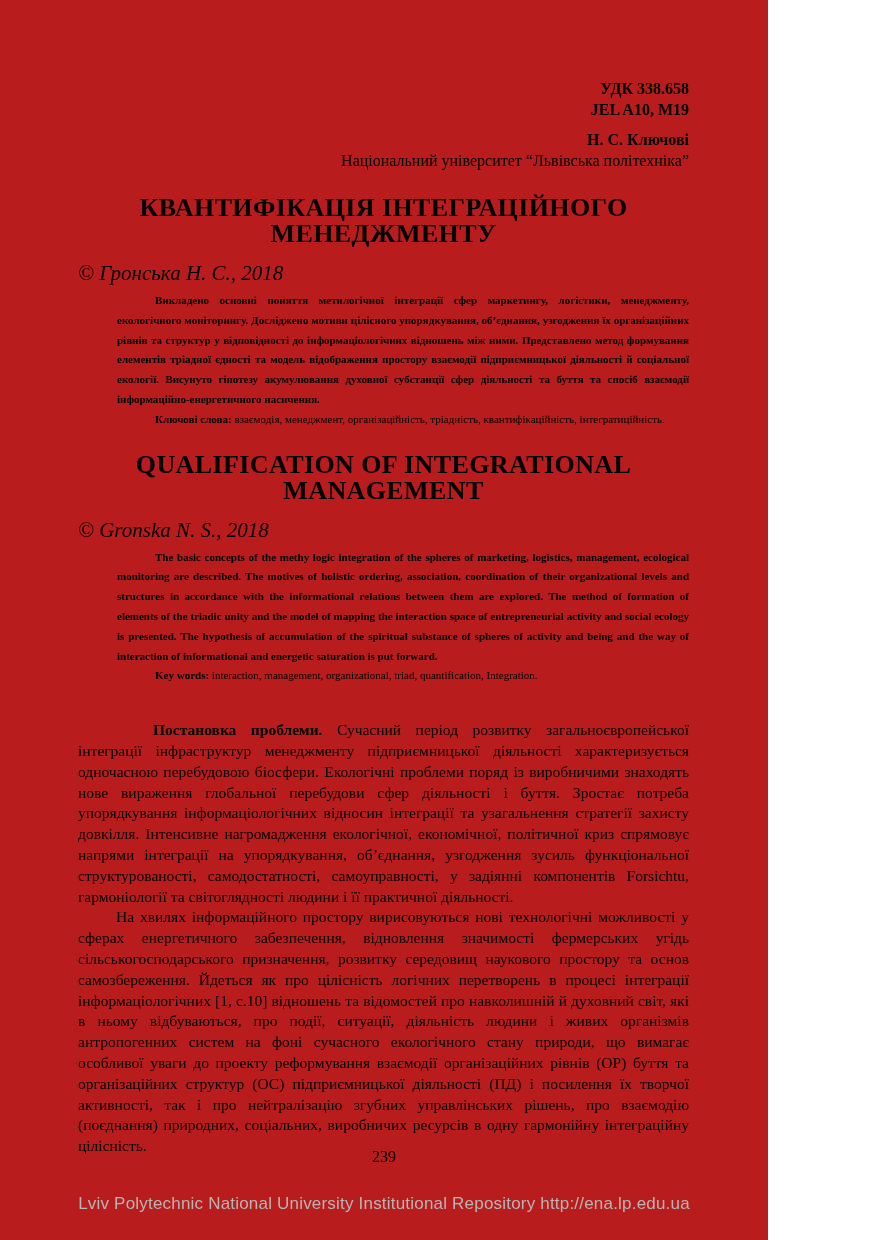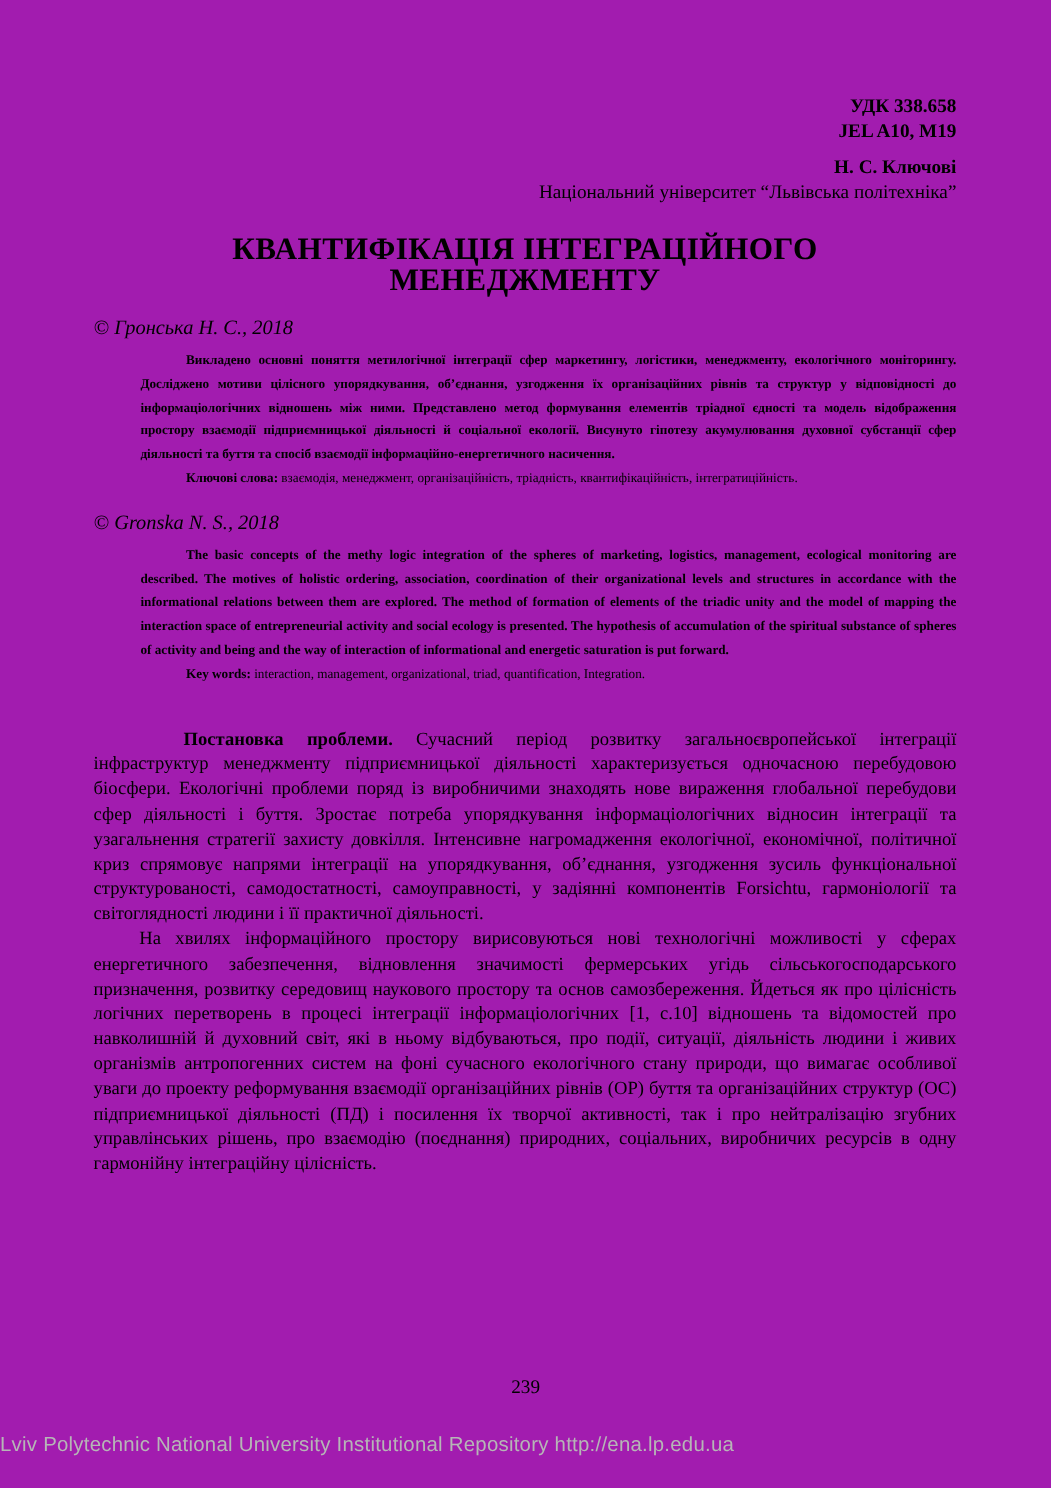--- a/index.html
+++ b/index.html
@@ -1,21 +1,21 @@
 <!DOCTYPE html>
 <html><head>
 <meta charset="utf-8">
 <style>
   * { box-sizing: border-box; }
   html, body { margin: 0; padding: 0; background: #ffffff; }
   .page {
-    width: 876px;
+    width: 768px;
     height: 1240px;
     position: relative;
-    background: #a21caf;
+    background: #b91c1c;
     color: #000000;
     font-family: "Liberation Serif", "DejaVu Serif", serif;
     padding: 78px 79px 0 78px;
     overflow: hidden;
   }
   
   .head { text-align: right; font-size: 16px; line-height: 21px; }
   .head .udc, .head .jel, .head .author { font-weight: bold; }
   .head .author { margin-top: 9px; }
   .head .affiliation { font-weight: normal; }
@@ -27,21 +27,21 @@
     font-weight: bold;
     font-size: 26px;
     line-height: 26px;
     letter-spacing: 0.4px;
   }
   .title-en { margin-top: 22px; }
 
   .copyright {
     margin-top: 16px;
     font-style: italic;
-    font-size: 17px;
+    font-size: 21px;
     line-height: 20px;
   }
 
   
   .abstract {
     margin: 8px 0 0 39px;
     text-align: justify;
     font-weight: bold;
     font-size: 11px;
     line-height: 19.8px;
@@ -63,21 +63,21 @@
     position: absolute;
     bottom: 74px;
     left: 0; right: 0;
     text-align: center;
     font-size: 16px;
   }
   .repo-footer {
     position: absolute;
     bottom: 26px;
     left: 0; right: 0;
-    text-align: left;
+    text-align: center;
     font-family: "Liberation Sans", "DejaVu Sans", sans-serif;
     font-size: 17px;
     color: #b6b6b6;
     letter-spacing: 0.2px;
   }
 </style>
 </head>
 <body>
 
 <div class="page">
@@ -91,20 +91,21 @@
 
   <h1 class="title">КВАНТИФІКАЦІЯ ІНТЕГРАЦІЙНОГО МЕНЕДЖМЕНТУ</h1>
 
   <div class="copyright">© Гронська Н. С., 2018</div>
 
   <div class="abstract">
     <p>Викладено основні поняття метилогічної інтеграції сфер маркетингу, логістики, менеджменту, екологічного моніторингу. Досліджено мотиви цілісного упорядкування, об’єднання, узгодження їх організаційних рівнів та структур у відповідності до інформаціологічних відношень між ними. Представлено метод формування елементів тріадної єдності та модель відображення простору взаємодії підприємницької діяльності й соціальної екології. Висунуто гіпотезу акумулювання духовної субстанції сфер діяльності та буття та спосіб взаємодії інформаційно-енергетичного насичення.</p>
     <p class="keywords"><span class="kw-label">Ключові слова:</span> <span class="kw-text">взаємодія, менеджмент, організаційність, тріадність, квантифікаційність, інтегратиційність.</span></p>
   </div>
 
+  <h2 class="title title-en">QUALIFICATION OF INTEGRATIONAL MANAGEMENT</h2>
 
   <div class="copyright">© Gronska N. S., 2018</div>
 
   <div class="abstract">
     <p>The basic concepts of the methy logic integration of the spheres of marketing, logistics, management, ecological monitoring are described. The motives of holistic ordering, association, coordination of their organizational levels and structures in accordance with the informational relations between them are explored. The method of formation of elements of the triadic unity and the model of mapping the interaction space of entrepreneurial activity and social ecology is presented. The hypothesis of accumulation of the spiritual substance of spheres of activity and being and the way of interaction of informational and energetic saturation is put forward.</p>
     <p class="keywords"><span class="kw-label">Key words:</span> <span class="kw-text">interaction, management, organizational, triad, quantification, Integration.</span></p>
   </div>
 
   <div class="body-text">
     <p><span class="para-lead">Постановка проблеми.</span> <span>Сучасний період розвитку загальноєвропейської інтеграції інфраструктур менеджменту підприємницької діяльності характеризується одночасною перебудовою біосфери. Екологічні проблеми поряд із виробничими знаходять нове вираження глобальної перебудови сфер діяльності і буття. Зростає потреба упорядкування інформаціологічних відносин інтеграції та узагальнення стратегії захисту довкілля. Інтенсивне нагромадження екологічної, економічної, політичної криз спрямовує напрями інтеграції на упорядкування, об’єднання, узгодження зусиль функціональної структурованості, самодостатності, самоуправності, у задіянні компонентів Forsichtu, гармоніології та світоглядності людини і її практичної діяльності.</span></p>

